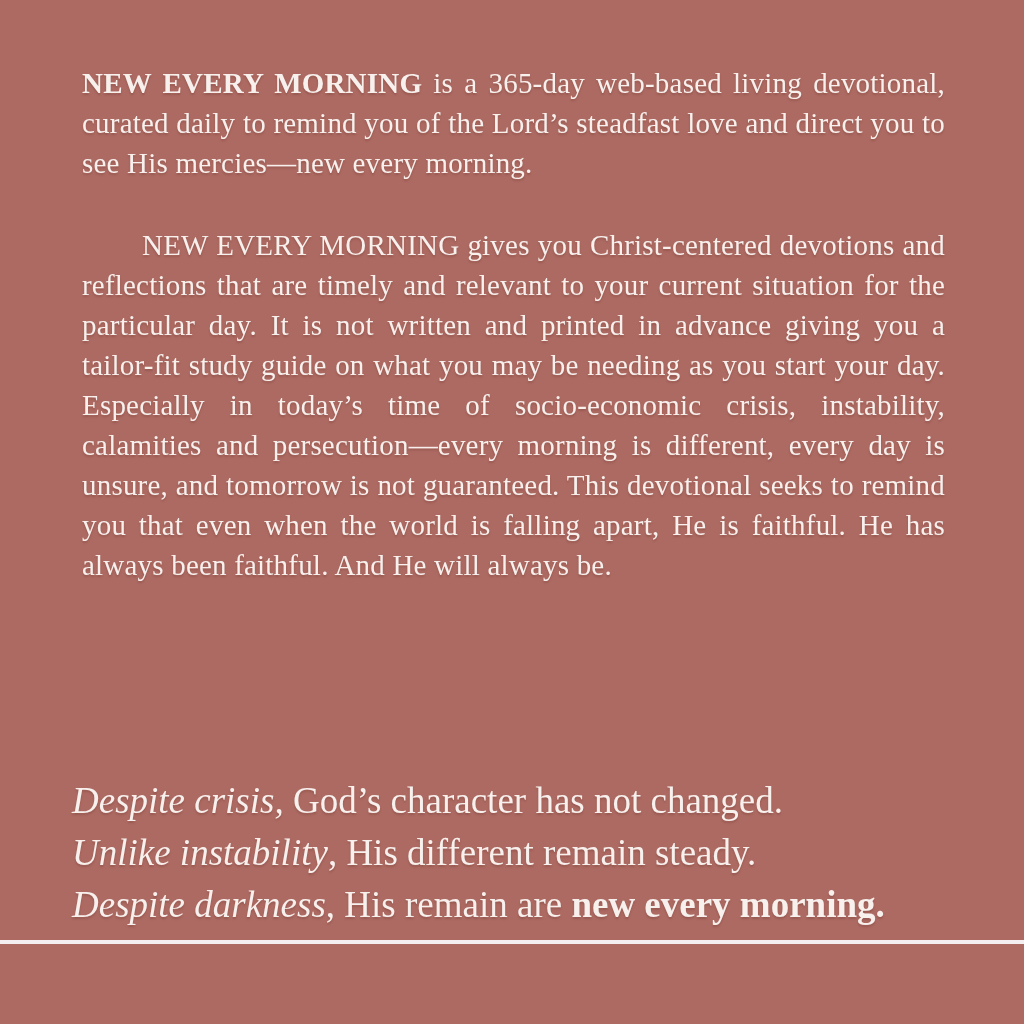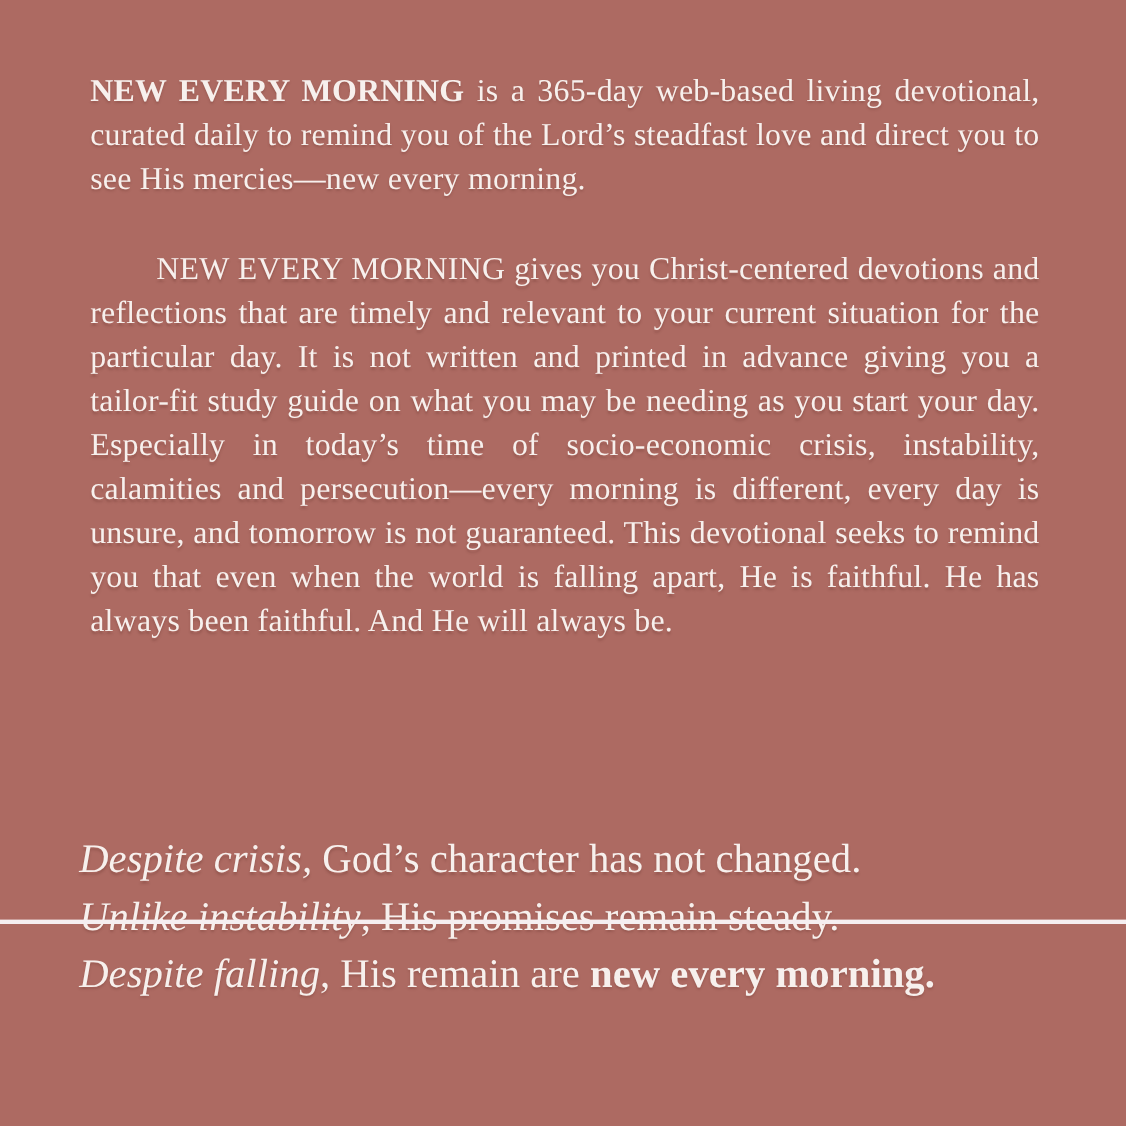--- a/index.html
+++ b/index.html
@@ -10,21 +10,21 @@
     width: 1024px;
     height: 1024px;
     position: relative;
     overflow: hidden;
     font-family: "Liberation Serif", serif;
   }
   .canvas {
     position: absolute;
     inset: 0;
     width: 1024px;
-    height: 840px;
+    height: 944px;
     text-decoration: underline;
   }
   .body-text {
     position: absolute;
     left: 82px;
     top: 63px;
     width: 863px;
     font-size: 29px;
     line-height: 40px;
     text-align: justify;
@@ -36,21 +36,21 @@
   }
   .body-text p.indented {
     text-indent: 60px;
   }
   .lead-bold {
     font-weight: bold;
   }
   .closing {
     position: absolute;
     left: 72px;
-    top: 756px;
+    top: 775px;
     width: 940px;
     font-size: 37px;
     line-height: 52px;
     white-space: nowrap;
     text-shadow: 0 2px 2px rgba(96, 46, 40, 0.28);
   }
   .closing .line {
     display: block;
   }
   .closing .it {
@@ -75,19 +75,19 @@
   <div class="body-text">
     <p><span class="lead-bold">NEW EVERY MORNING</span><span> is a 365-day web-based living devotional, curated daily to remind you of the Lord’s steadfast love and direct you to see His mercies—new every morning.</span></p>
 
 
     <p class="indented"><span>NEW EVERY MORNING gives you Christ-centered devotions and reflections that are timely and relevant to your current situation for the particular day. It is not written and printed in advance giving you a tailor-fit study guide on what you may be needing as you start your day. Especially in today’s time of socio-economic crisis, instability, calamities and persecution—every morning is different, every day is unsure, and tomorrow is not guaranteed. This devotional seeks to remind you that even when the world is falling apart, He is faithful. He has always been faithful. And He will always be.</span></p>
   </div>
 
   <div class="closing">
     <span class="line"><span class="it">Despite crisis,</span><span> God’s character has not changed.</span><span class="b"></span></span>
 
-    <span class="line"><span class="it">Unlike instability</span><span>, His promises remain steady.</span><span class="b"></span></span>
+    <span class="line"><span class="it">Unlike instability</span><span>, His different remain steady.</span><span class="b"></span></span>
 
-    <span class="line"><span class="it">Despite falling</span><span>, His remain are </span><span class="b">new every morning.</span></span>
+    <span class="line"><span class="it">Despite darkness</span><span>, His remain are </span><span class="b">new every morning.</span></span>
   </div>
 
   <div class="bottom-strip" style="background: rgb(245, 238, 240);"></div>
 </div>
 
 </body></html>

